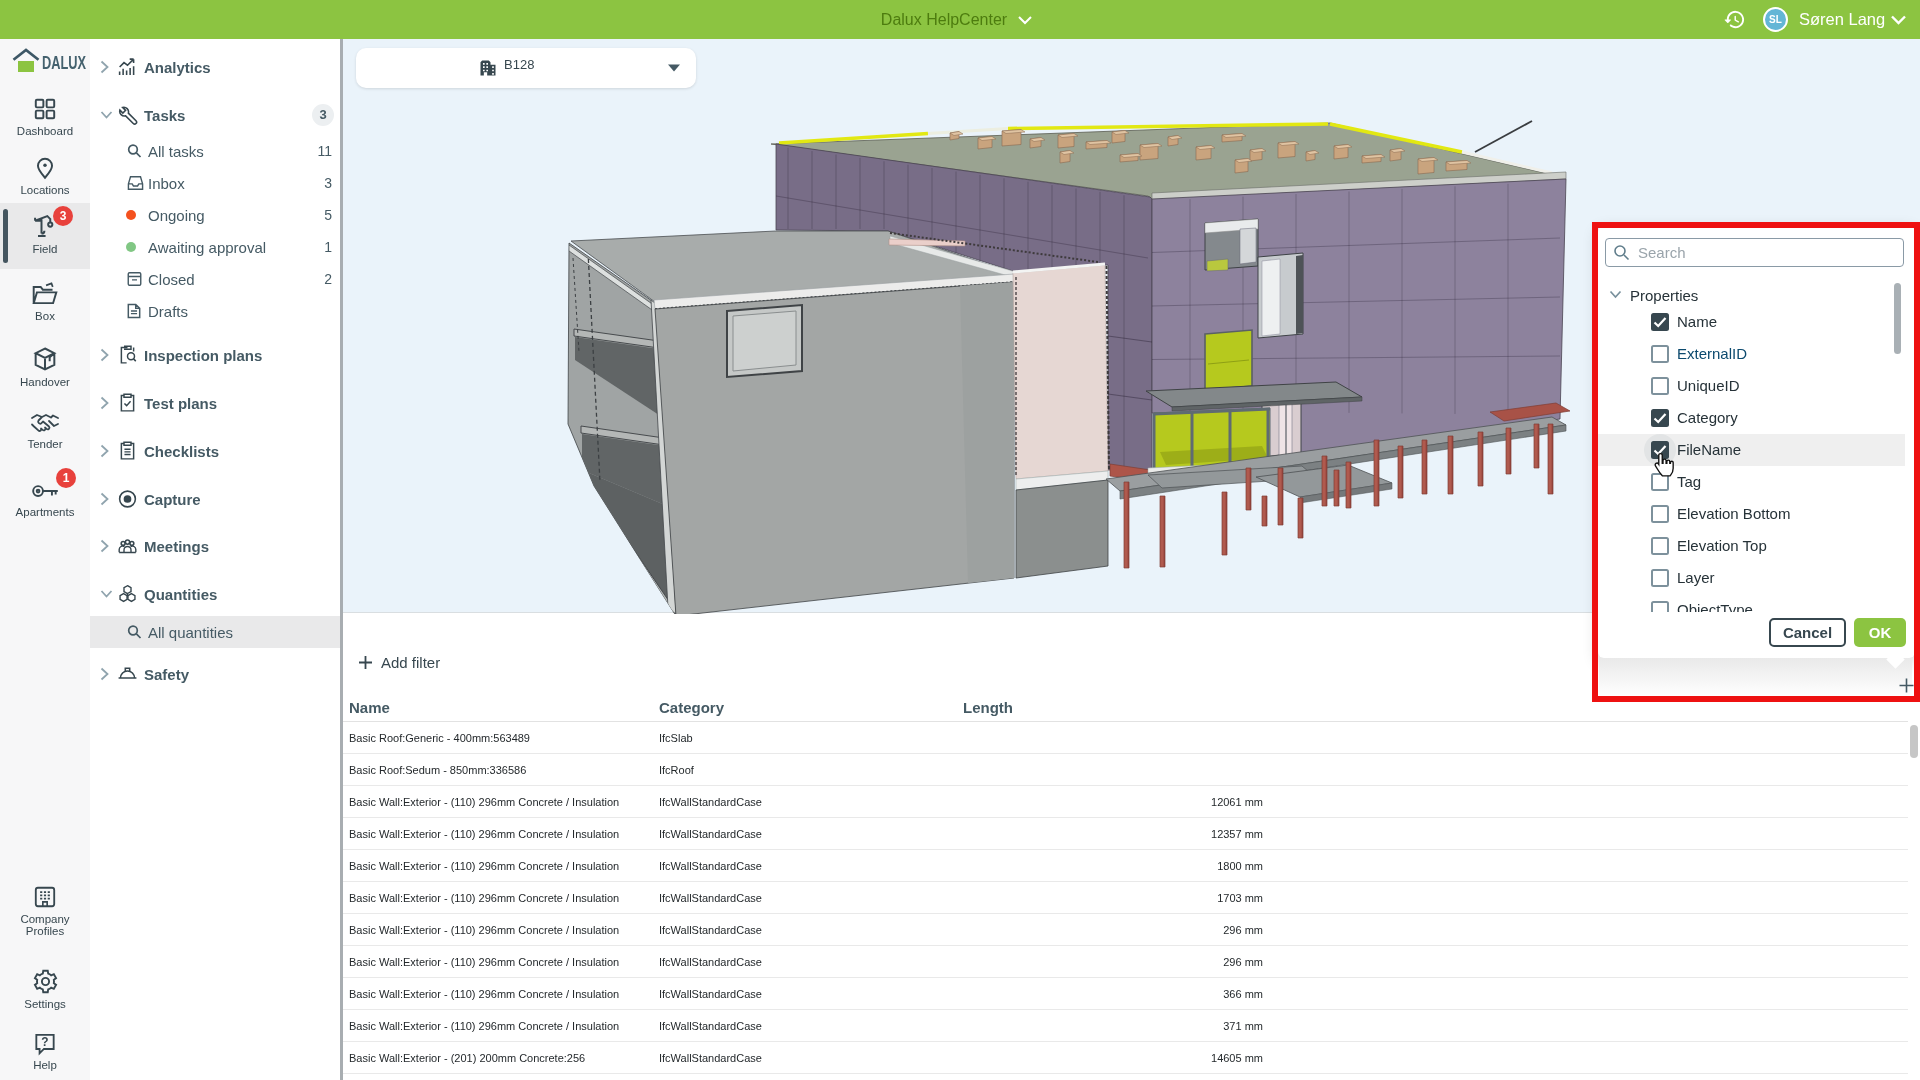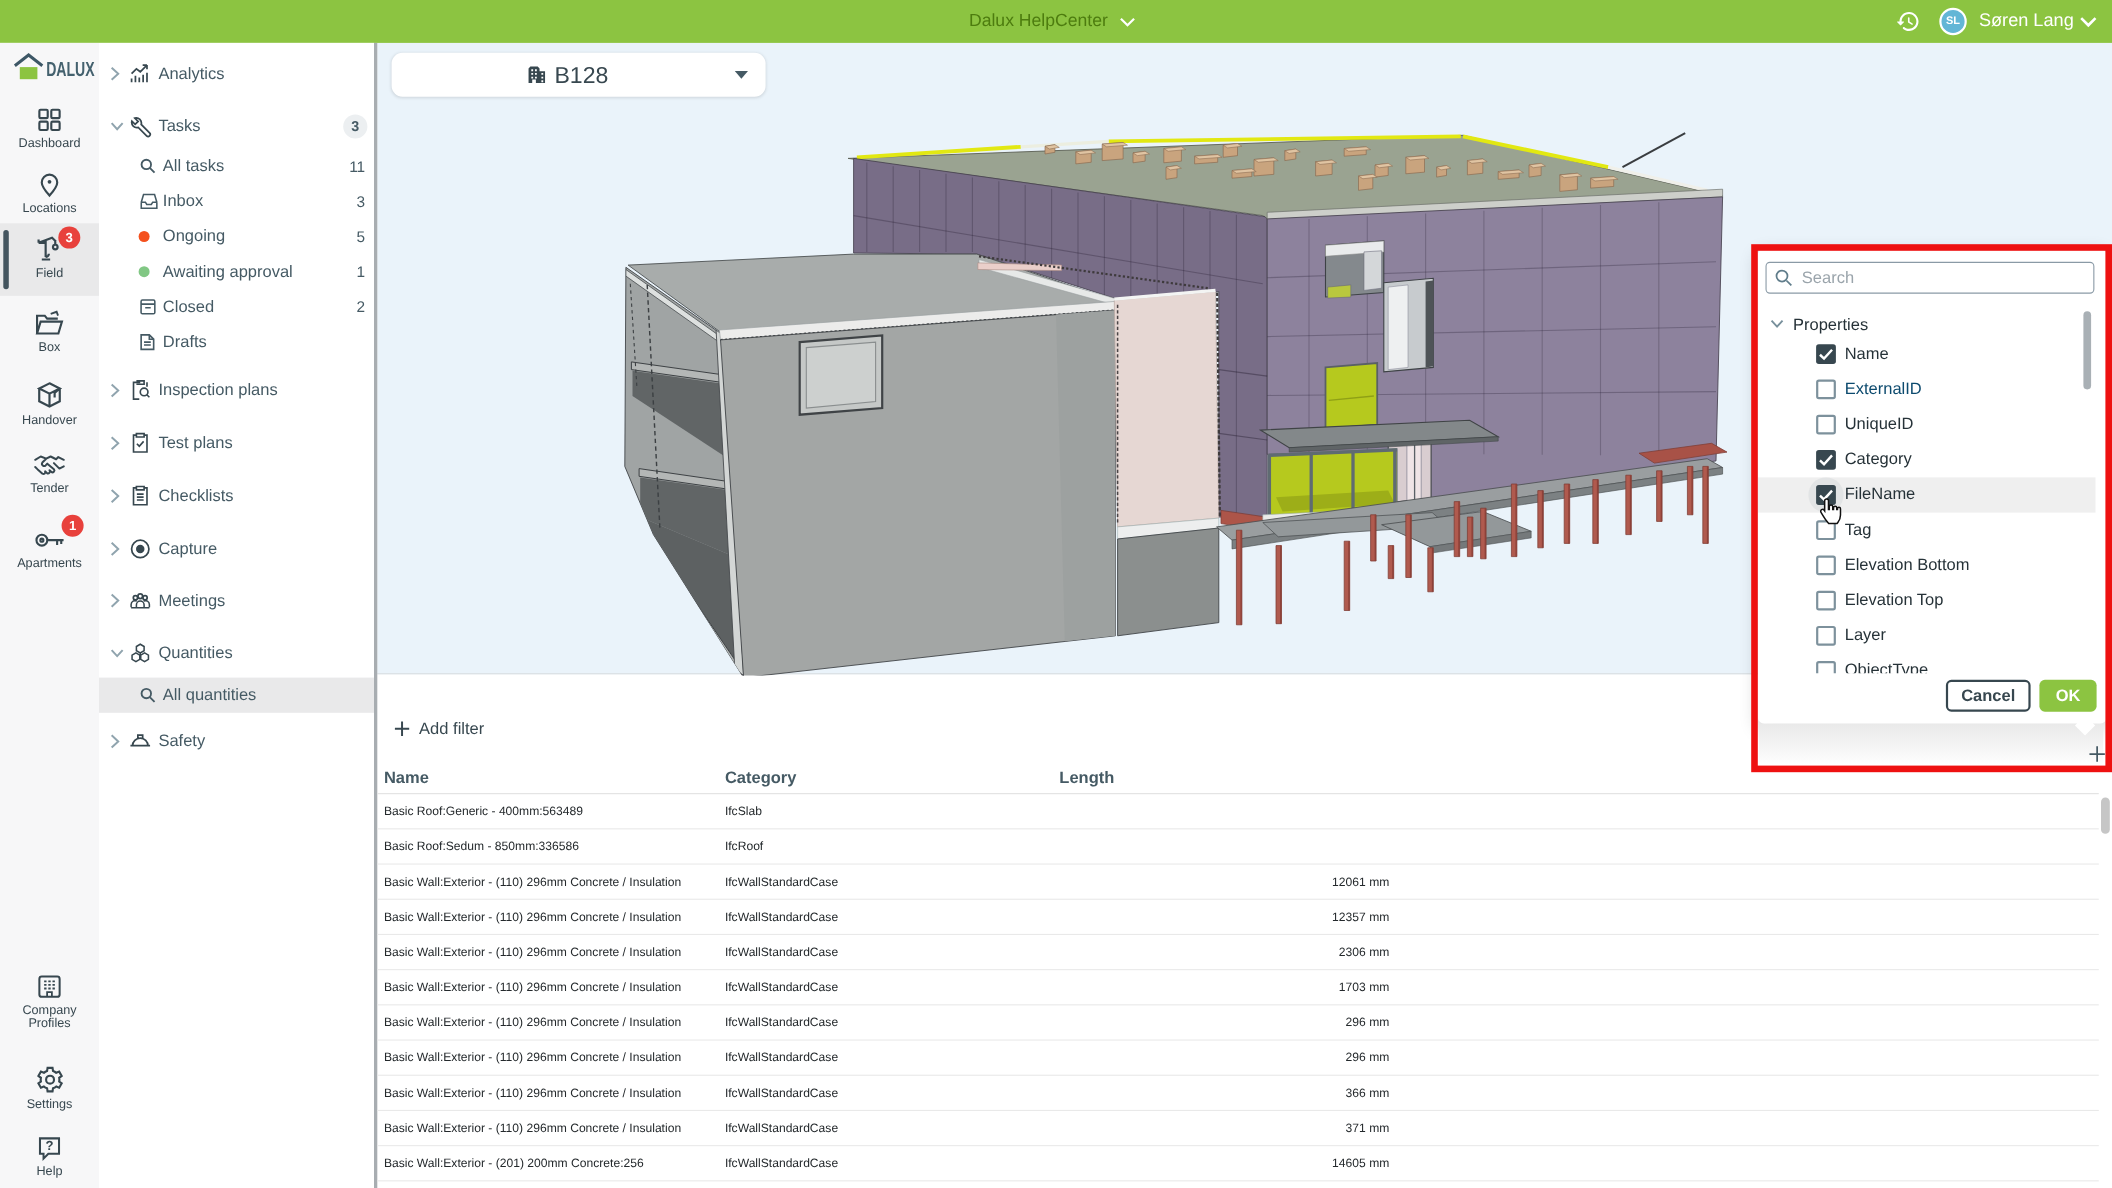--- a/index.html
+++ b/index.html
@@ -13,21 +13,21 @@
 #side1 { position:absolute; left:0; top:39px; width:90px; height:1041px; background:#f7f7f8; }
 #side2 { position:absolute; left:90px; top:39px; width:250px; height:1041px; background:#ffffff; }
 #navdiv { position:absolute; left:340px; top:39px; width:3px; height:1041px; background:#a8adb1; }
 
 #viewer { position:absolute; left:343px; top:39px; width:1577px; height:574px; background:#eaf3fa; border-bottom:1px solid #d9dee1; }
 #tablearea { position:absolute; left:343px; top:614px; width:1577px; height:466px; background:#fff; }
 .s1item { position:absolute; left:0; width:90px; text-align:center; color:#37474f; font-size:11.5px; }
 .s1item svg { display:block; margin:0 auto 3px; }
 .badge { position:absolute; background:#e8413c; color:#fff; border-radius:50%; width:20px; height:20px; line-height:20px; text-align:center; font-size:12px; font-weight:bold; }
 .n-parent { position:absolute; left:90px; width:250px; height:32px; color:#455a64; font-size:15px; }
-.n-parent .txt { position:absolute; left:54px; top:50%; transform:translateY(-50%); }
+.n-parent .txt { position:absolute; left:54px; top:50%; transform:translateY(-50%);font-weight:bold; }
 .n-chev { position:absolute; left:10px; top:50%; transform:translateY(-50%); }
 .n-icon { position:absolute; left:27px; top:50%; transform:translateY(-50%); }
 .n-cicon { position:absolute; left:37px; top:50%; transform:translateY(-50%); }
 .n-count { position:absolute; right:8px; top:50%; transform:translateY(-50%); font-size:14px; color:#455a64; }
 .n-child { position:absolute; left:90px; width:250px; height:32px; color:#455a64; font-size:15px; }
 .n-child .txt { position:absolute; left:58px; top:50%; transform:translateY(-50%); }
 .dot { position:absolute; left:36px; top:50%; margin-top:-5px; width:10px; height:10px; border-radius:50%; }
 
 .trow { position:absolute; left:0; width:1565px; height:32px; border-bottom:1px solid #e9e9e9; font-size:11px; color:#24292c; }
 .trow .c1 { position:absolute; left:6px; top:50%; transform:translateY(-50%); width:300px; white-space:nowrap; overflow:hidden; text-overflow:ellipsis; }
@@ -42,21 +42,21 @@
 <div id="topbar"></div>
 <div id="title" style="width:1888px">Dalux HelpCenter</div>
 <div id="side1"></div>
 <div id="side2"></div>
 <div id="navdiv"></div>
 <div class="abs" style="left:356px;top:48px;width:340px;height:40px;background:#fff;border-radius:10px;box-shadow:0 1px 3px rgba(0,0,0,0.12)"></div>
 <svg class="abs" style="left:478px;top:58px" width="20" height="20" viewBox="0 0 24 24" fill="#37474f">
       <path d="M3 21 V5 l2-2 h8 l2 2 v16 h-4 v-4 h-4 v4 z M6 6 h2 v2 H6 z M10 6 h2 v2 h-2 z M6 10 h2 v2 H6 z M10 10 h2 v2 h-2 z M6 14 h2 v2 H6 z M10 14 h2 v2 h-2 z M15 8 h6 v13 h-6 z" fill-rule="evenodd"></path>
       <path d="M17 10 h2 v2 h-2 z M17 14 h2 v2 h-2 z M17 18 h2 v2 h-2 z" fill="#fff"></path>
     </svg>
-<div class="abs" style="left:504px;top:57px;font-size:21px;color:#37474f">B128</div>
+<div class="abs" style="left:504px;top:57px;font-size:13px;color:#37474f">B128</div>
 <svg class="abs" style="left:667px;top:63px" width="14" height="10" viewBox="0 0 14 10">
       <path d="M1 1.5 L7 8.5 L13 1.5 Z" fill="#455a64"></path>
     </svg>
 <svg class="abs" style="left:343px;top:39px" width="1577" height="575" viewBox="343 39 1577 575">
       <defs>
         <clipPath id="leftface">
           <polygon points="569,243 655,303 676,616 594,486 568,424"></polygon>
         </clipPath>
       </defs>
 <polygon points="771,144 1330,123 1566,178 1152,199 1148,196" fill="#9aa391" stroke="#5a5d52" stroke-width="0.8"></polygon>
@@ -487,21 +487,21 @@
         <span class="c3">12061 mm</span>
       </div>
 <div class="trow" style="top:182px">
         <span class="c1">Basic Wall:Exterior - (110) 296mm Concrete / Insulation</span>
         <span class="c2">IfcWallStandardCase</span>
         <span class="c3">12357 mm</span>
       </div>
 <div class="trow" style="top:214px">
         <span class="c1">Basic Wall:Exterior - (110) 296mm Concrete / Insulation</span>
         <span class="c2">IfcWallStandardCase</span>
-        <span class="c3">2306 mm</span>
+        <span class="c3">1800 mm</span>
       </div>
 <div class="trow" style="top:246px">
         <span class="c1">Basic Wall:Exterior - (110) 296mm Concrete / Insulation</span>
         <span class="c2">IfcWallStandardCase</span>
         <span class="c3">1703 mm</span>
       </div>
 <div class="trow" style="top:278px">
         <span class="c1">Basic Wall:Exterior - (110) 296mm Concrete / Insulation</span>
         <span class="c2">IfcWallStandardCase</span>
         <span class="c3">296 mm</span>

